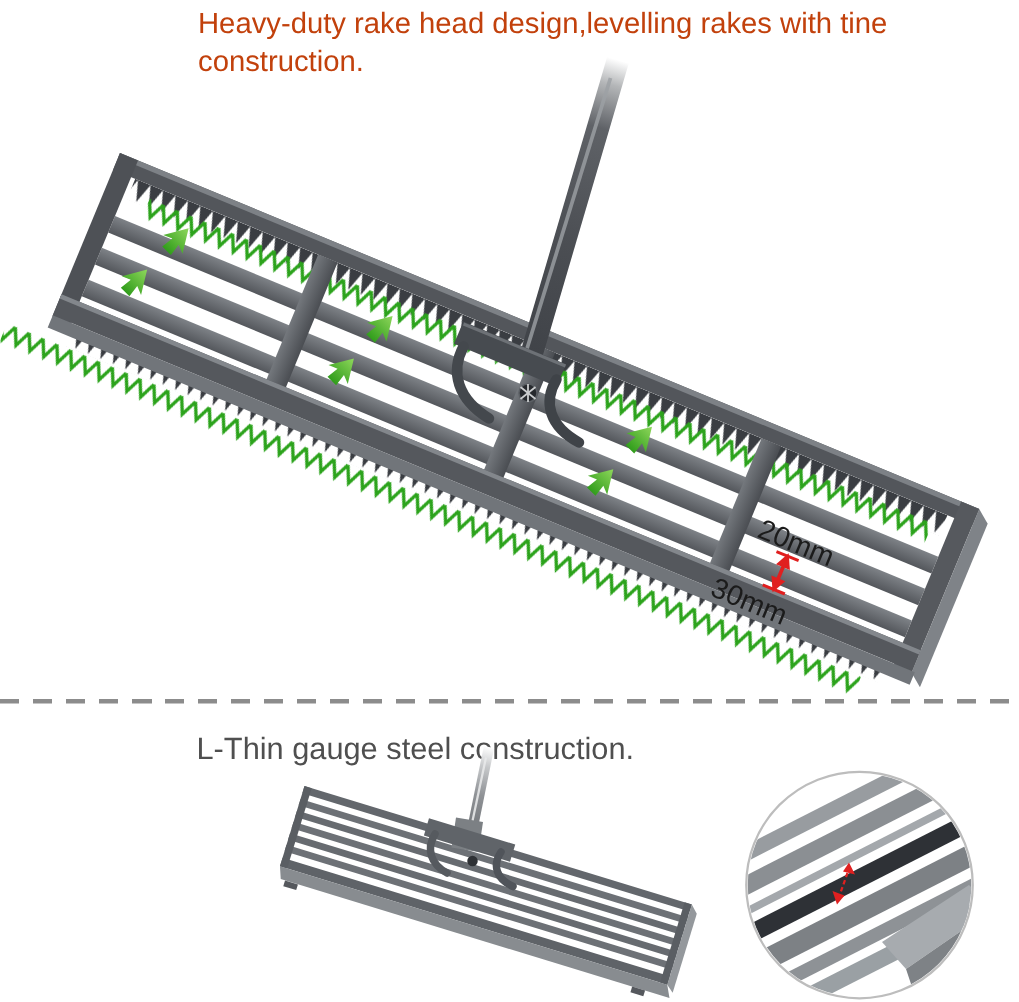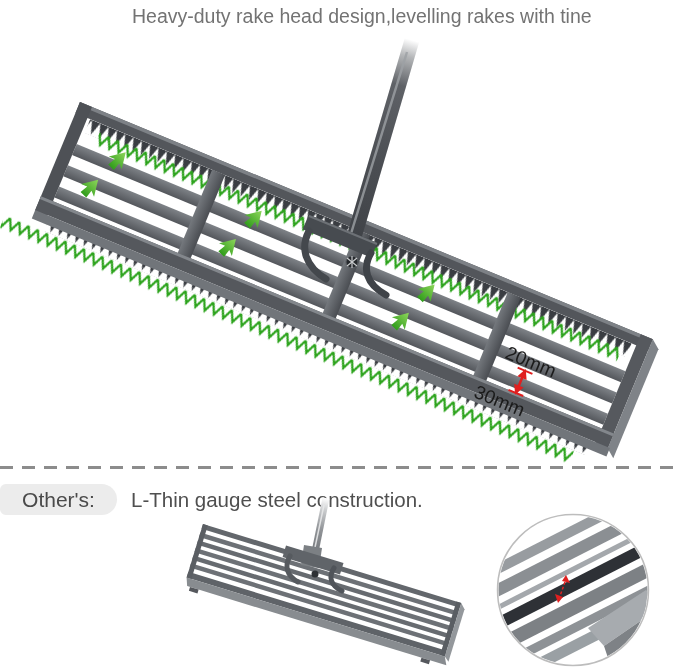--- a/index.html
+++ b/index.html
@@ -7,21 +7,21 @@
     position:relative;width:679px;height:668px;background:#ffffff;overflow:hidden;
     font-family:"Liberation Sans", sans-serif;
   }
   .abs{position:absolute;}
   .ours-badge{
     left:2px;top:7px;width:106px;height:40px;background:#79b72a;
     border-radius:12px 21px 21px 12px;display:flex;align-items:center;justify-content:center;
     color:#ffffff;font-weight:bold;font-size:26px;letter-spacing:.5px;
   }
   .ours-desc{
-    left:132px;top:4px;width:545px;font-size:19.5px;line-height:25px;color:#737373;
+    left:132px;top:4px;width:545px;font-size:19.5px;line-height:25px;color:#c2410c;
   }
   .divider{
     left:0;top:466px;width:679px;height:3px;
     background:repeating-linear-gradient(90deg,#8c8c8c 0 13px,transparent 13px 22px);
   }
   .others-badge{
     left:0;top:484px;width:117px;height:31px;background:#ececec;
     border-radius:6px 16px 16px 6px;display:flex;align-items:center;justify-content:center;
     color:#4a4a4a;font-size:21px;
   }
@@ -137,27 +137,25 @@
       <g stroke="#caccce" stroke-width="1.2">
         <line x1="347" y1="258" x2="357" y2="266"></line>
         <line x1="357" y1="258" x2="347" y2="266"></line>
         <line x1="352" y1="256" x2="352" y2="268"></line>
       </g>
     </g>
   </svg>
 
   <div class="abs ours-desc">
     <div>Heavy-duty rake head design,levelling rakes with tine</div>
+    <div>construction.</div>
   </div>
 
   <div class="abs divider"></div>
 
-  <div class="abs others-badge">
-    <span>Other's:</span>
-  </div>
   <div class="abs others-desc">L-Thin gauge steel construction.</div>
 
   <svg id="svg-bottom" width="679" height="198" viewBox="0 470 679 198">
     <defs>
       <linearGradient id="poleg2" gradientUnits="userSpaceOnUse" x1="326" y1="498" x2="313" y2="562">
         <stop offset="0" stop-color="#ffffff"></stop>
         <stop offset="0.2" stop-color="#c7c9cb"></stop>
         <stop offset="0.5" stop-color="#8f9296"></stop>
         <stop offset="1" stop-color="#6b6e72"></stop>
       </linearGradient>

